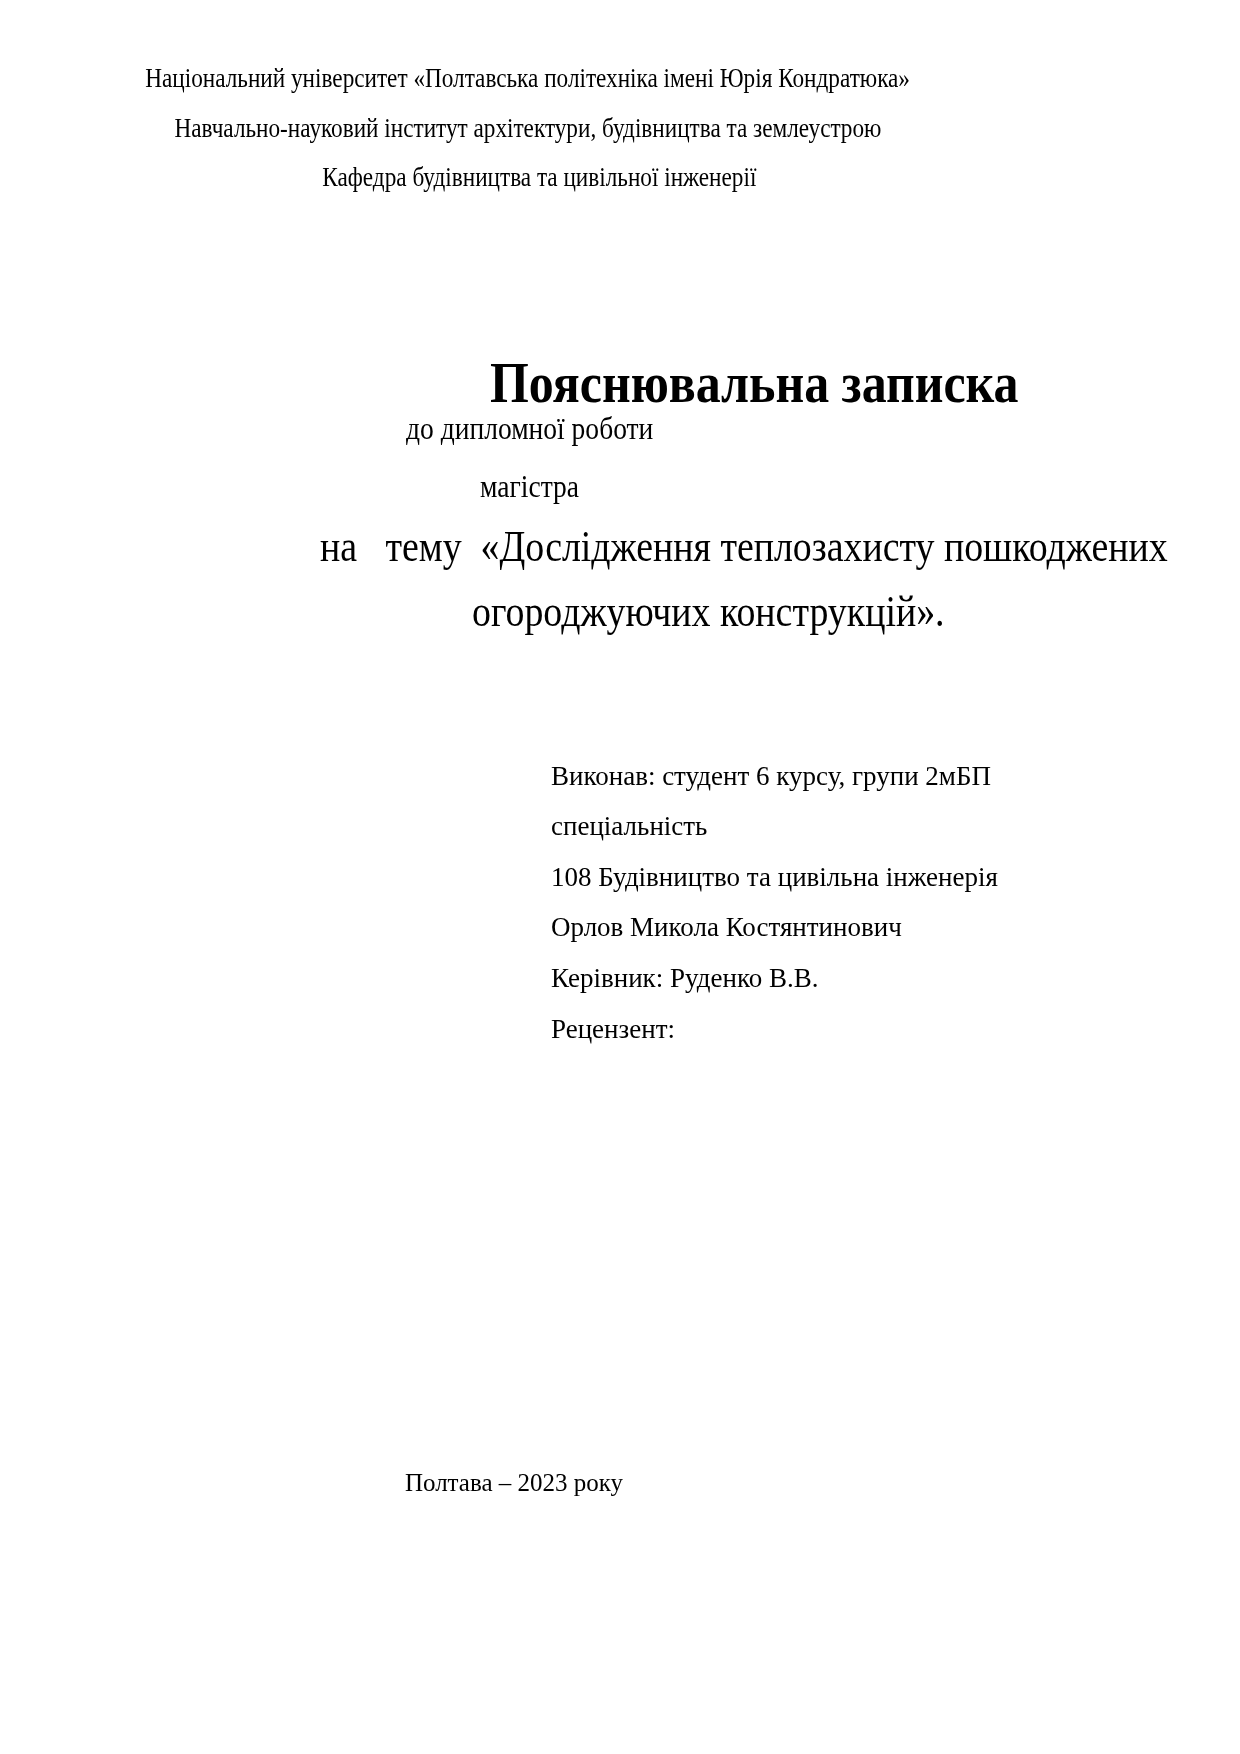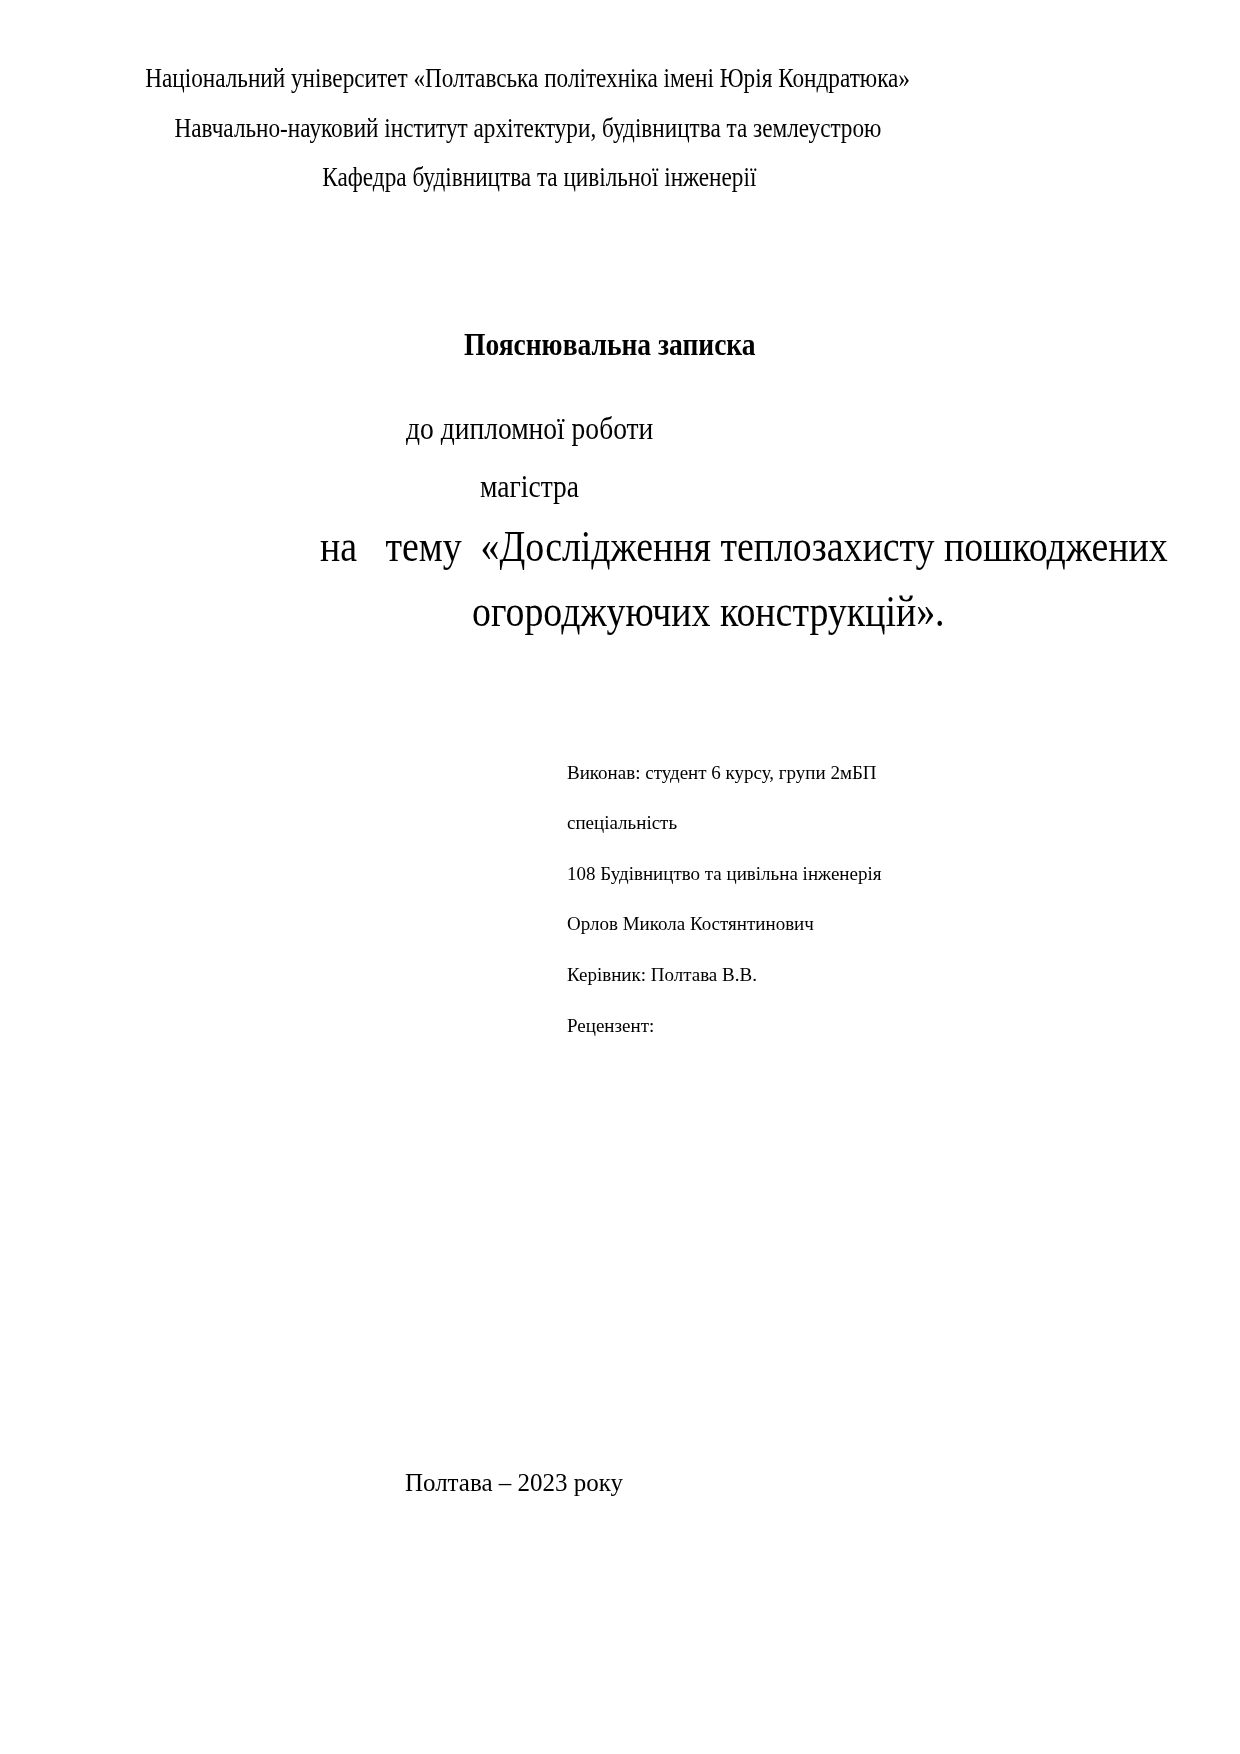--- a/index.html
+++ b/index.html
@@ -2,24 +2,24 @@
 <html><head>
 <meta charset="utf-8">
 <style>
   html, body { margin:0; padding:0; background:#ffffff; }
   body { width:1240px; height:1754px; position:relative; overflow:hidden;
          font-family:"Liberation Serif", serif; color:#000; }
   .line { position:absolute; white-space:pre; line-height:1; }
   .c { left:0; width:1028px; text-align:center; }
   .cond { display:inline-block; transform:scaleX(0.86); transform-origin:center; }
   .hdr { font-size:27px; }
-  .title { font-size:32px; font-weight:bold; }
+  .title { font-size:58px; font-weight:bold; }
   .sub { font-size:32px; }
   .topic { font-size:44px; }
-  .info { left:567px; font-size:19px; }
+  .info { left:551px; font-size:27px; }
   .footer { font-size:25px; }
 </style>
 </head>
 <body>
 
 <div>
 
   <div class="line c hdr" style="top:38px;">
     <span class="cond">Національний університет «Полтавська політехніка імені Юрія Кондратюка»</span>
   </div>
@@ -45,18 +45,18 @@
     <span class="cond" style="transform-origin:left;">на   тему  «Дослідження теплозахисту пошкоджених</span>
   </div>
   <div class="line topic" style="top:546px; left:428px;">
     <span class="cond" style="transform-origin:left;">огороджуючих конструкцій».</span>
   </div>
 
   <div class="line info" style="top:763px;">Виконав: студент 6 курсу, групи 2мБП</div>
   <div class="line info" style="top:813px;">спеціальність</div>
   <div class="line info" style="top:864px;">108 Будівництво та цивільна інженерія</div>
   <div class="line info" style="top:914px;">Орлов Микола Костянтинович</div>
-  <div class="line info" style="top:965px;">Керівник: Полтава В.В.</div>
+  <div class="line info" style="top:965px;">Керівник: Руденко В.В.</div>
   <div class="line info" style="top:1016px;">Рецензент:</div>
 
   <div class="line c footer" style="top:1470px;">Полтава – 2023 року</div>
 
 </div>
 
 </body></html>

